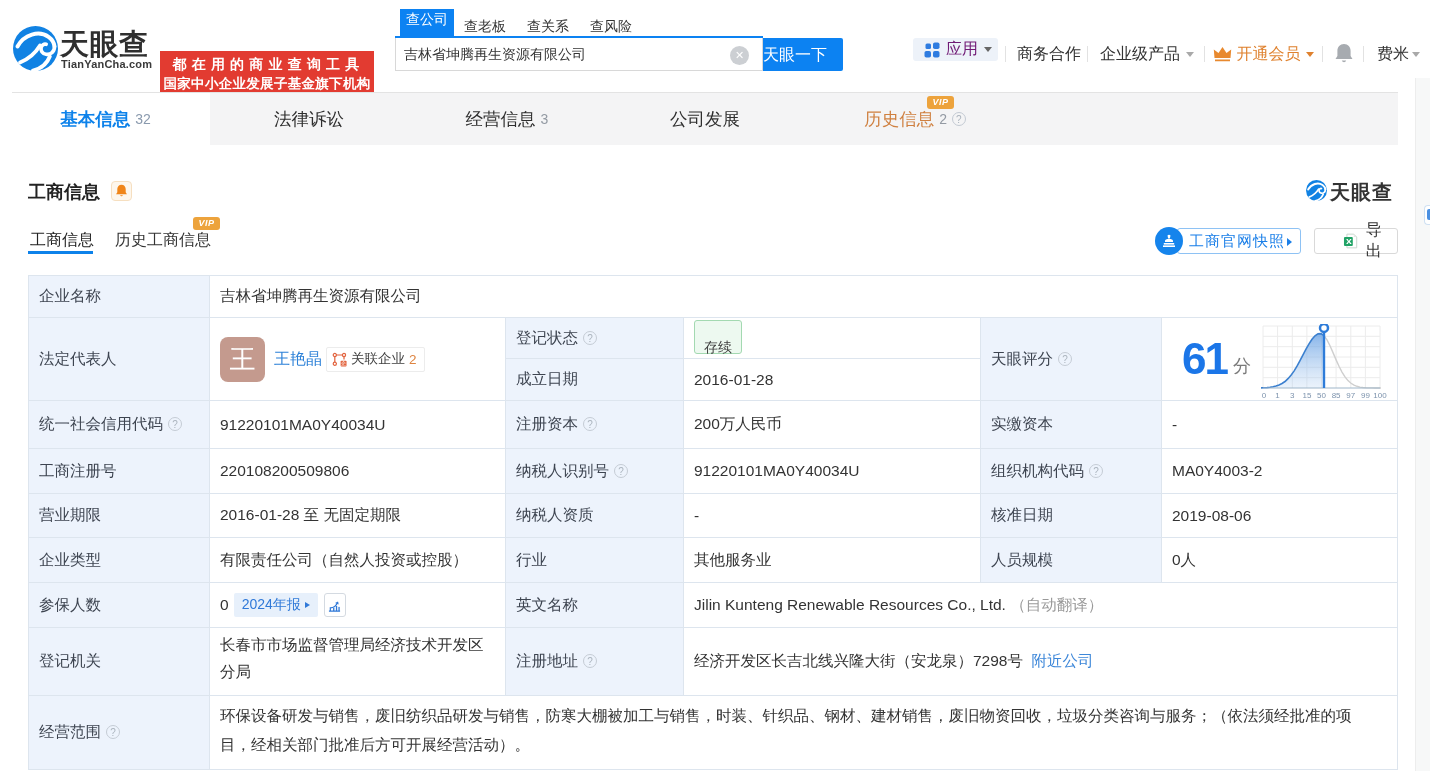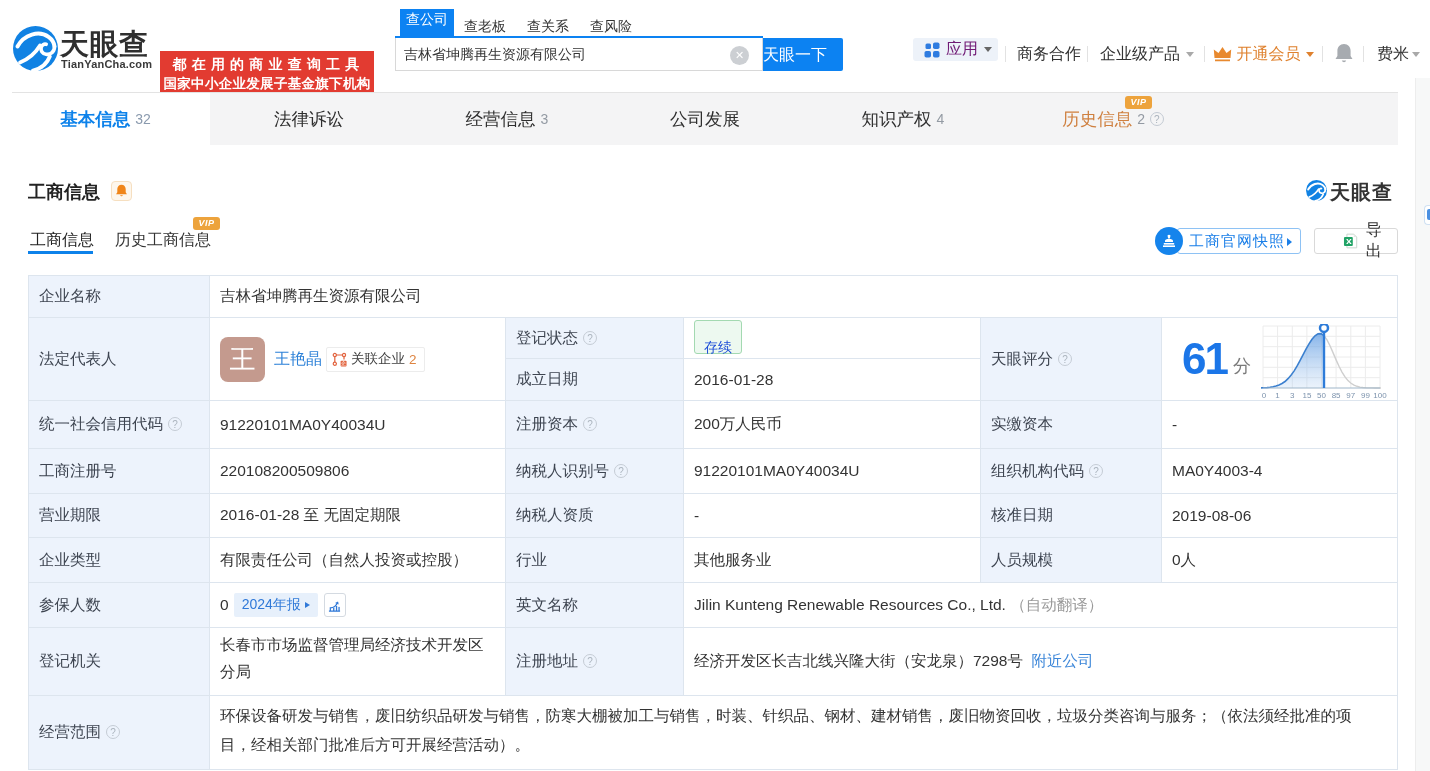--- a/index.html
+++ b/index.html
@@ -51,21 +51,21 @@
 table.info td{border:1px solid #dde5ee;padding:0 0 0 10px;vertical-align:middle;}
 td.l{background:#edf3fc;color:#3d4450;}
 .qm{display:inline-block;width:14px;height:14px;border:1px solid #c5ccd5;border-radius:50%;color:#abb4be;font-size:10px;line-height:13px;text-align:center;margin-left:5px;vertical-align:1px;}
 .grey{color:#999;}
 .blue{color:#3d87d9;}
 .person{display:flex;align-items:center;}
 .avatar{width:45px;height:45px;border-radius:8px;background:#c49a8e;color:#fff;font-size:26px;text-align:center;line-height:45px;flex:none;}
 .pname{color:#2e82d8;font-size:16px;margin-left:9px;}
 .reltag{margin-left:4px;height:25px;border:1px solid #ececec;border-radius:2px;display:flex;align-items:center;padding:0 7px 0 5px;font-size:13.5px;color:#404040;background:#fff;}
 .reltag b{color:#de8441;font-weight:normal;margin-left:4px;}
-.cunxu{display:inline-block;height:22px;border:1px solid #a3d9b1;background:#edf9f0;border-radius:3px;color:#1d4ed8;font-size:14px;line-height:20px;padding:16px 9px;}
+.cunxu{display:inline-block;height:22px;border:1px solid #a3d9b1;background:#edf9f0;border-radius:3px;color:#404040;font-size:14px;line-height:20px;padding:16px 9px;}
 .score{display:flex;align-items:center;padding-left:20px;}
 .s61{font-size:44px;font-weight:bold;color:#1b76e8;letter-spacing:-2px;}
 .sfen{font-size:18px;color:#7a7a7a;margin:14px 0 0 6px;}
 .chip2024{display:inline-flex;align-items:center;height:24px;background:#e7f0fb;border-radius:2px;color:#3079d8;font-size:14px;padding:0 8px;margin-left:5px;}
 .icobox{display:inline-flex;align-items:center;justify-content:center;width:22px;height:24px;border:1px solid #d4dae1;border-radius:3px;margin-left:6px;vertical-align:middle;background:#fff;}
 .rowflex{display:flex;align-items:center;}
 .edge{left:1415px;top:78px;width:15px;height:693px;background:#f7f8f8;border-left:1px solid #ededed;}
 .widget{left:1424px;top:205px;width:6px;height:20px;background:#fff;border:1px solid #cfe0f2;border-right:none;border-radius:4px 0 0 4px;}
 </style></head>
 <body>
@@ -116,21 +116,20 @@
       <path d="M7.8 17.5 a2.3 2.3 0 0 0 4.4 0 Z" fill="#a7abb0"></path>
     </svg>
 <div class="abs hsep" style="left:1363px"></div>
 <div class="abs hitem" style="left:1377px">费米<span class="caret grey" style="margin-left:3px"></span></div>
 
 <div class="abs nav">
 <div class="ntab act">基本信息<span class="ncnt" style="color:#8a9aae">32</span></div>
 <div class="ntab">法律诉讼</div>
 <div class="ntab">经营信息<span class="ncnt">3</span></div>
 <div class="ntab">公司发展</div>
-<div class="ntab">知识产权<span class="ncnt">4</span></div>
 <div class="ntab hist">历史信息<span class="ncnt">2</span>&nbsp;<span class="qcirc">?</span><span class="vipbadge" style="right:48px;top:3px">VIP</span></div>
 </div>
 
 <div class="abs sect-title">工商信息</div>
 <div class="abs bellchip">
       <svg width="13" height="14" viewBox="0 0 20 22">
         <path d="M10 1 C6 1 3.4 4 3.4 8 L3.4 13 L1.5 16 L18.5 16 L16.6 13 L16.6 8 C16.6 4 14 1 10 1 Z" fill="#f08519"></path>
         <path d="M7.8 17.5 a2.3 2.3 0 0 0 4.4 0 Z" fill="#f08519"></path>
       </svg>
     </div>
@@ -214,21 +213,21 @@
           <td>200万人民币</td>
           <td class="l">实缴资本</td>
           <td>-</td>
         </tr>
 <tr style="height:45px">
           <td class="l">工商注册号</td>
           <td>220108200509806</td>
           <td class="l">纳税人识别号<span class="qm">?</span></td>
           <td>91220101MA0Y40034U</td>
           <td class="l">组织机构代码<span class="qm">?</span></td>
-          <td>MA0Y4003-4</td>
+          <td>MA0Y4003-2</td>
         </tr>
 <tr style="height:44px">
           <td class="l">营业期限</td>
           <td>2016-01-28 至 无固定期限</td>
           <td class="l">纳税人资质</td>
           <td>-</td>
           <td class="l">核准日期</td>
           <td>2019-08-06</td>
         </tr>
 <tr style="height:45px">

